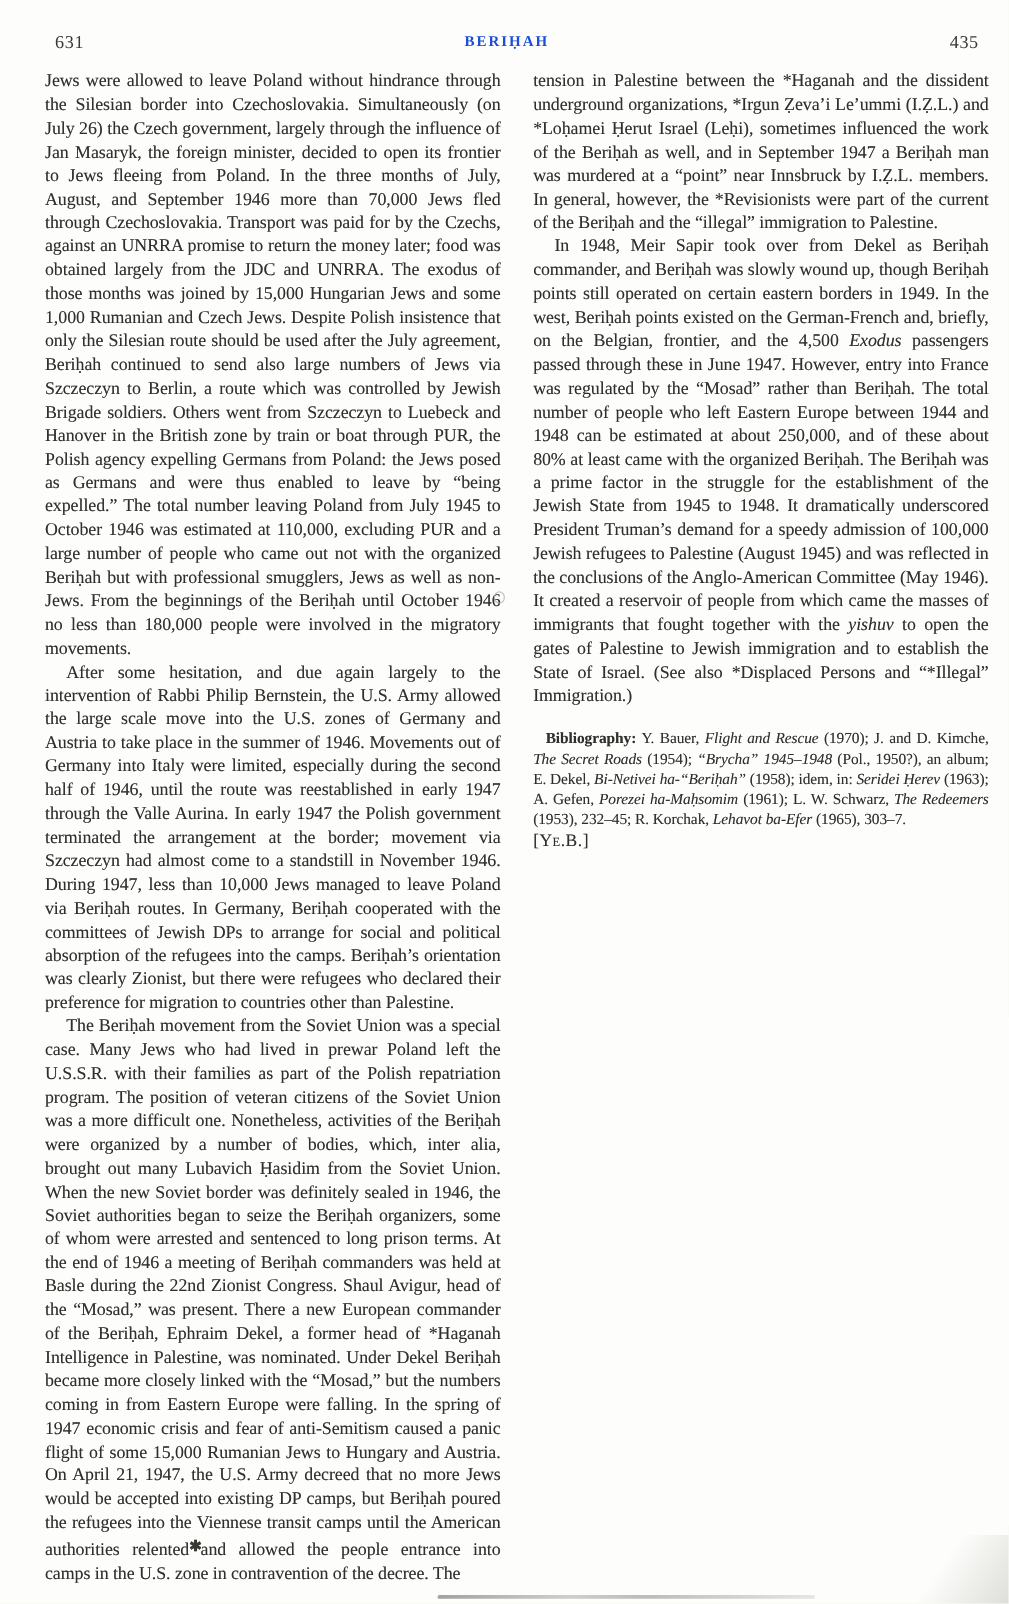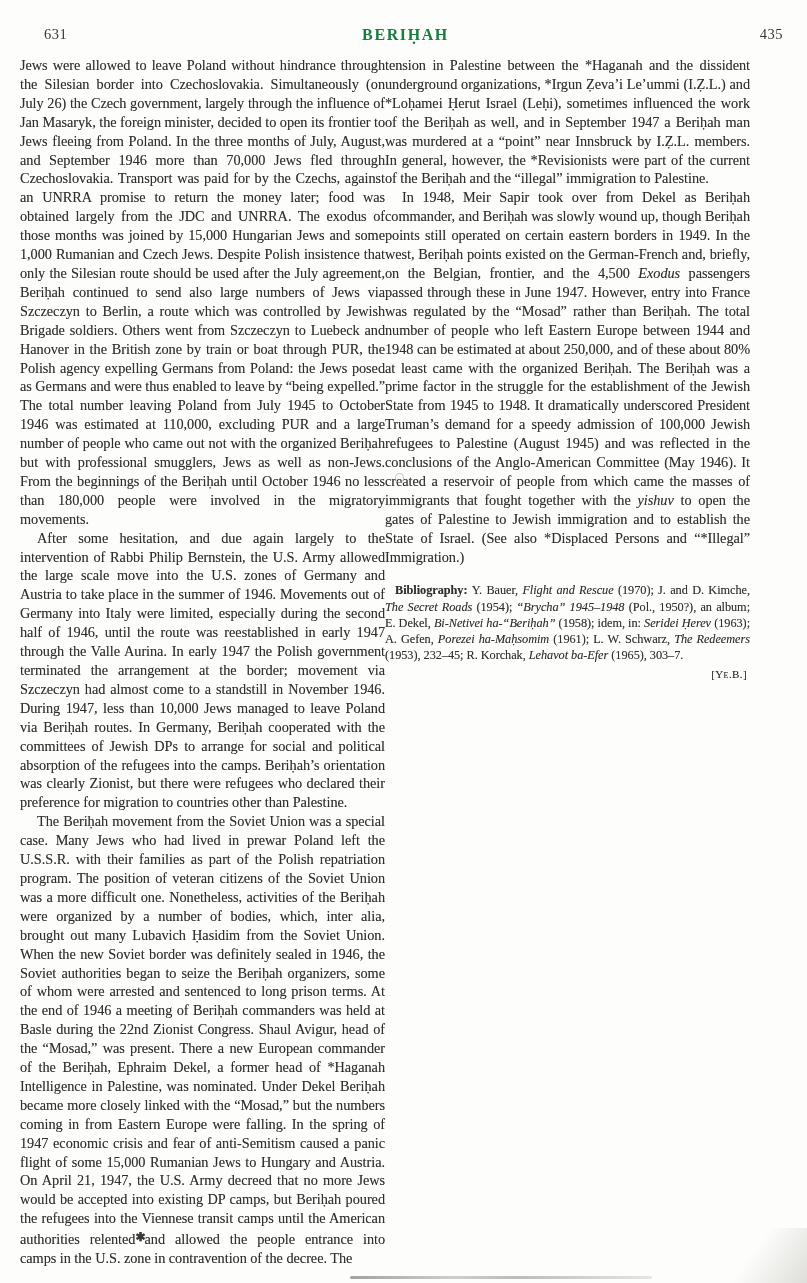--- a/index.html
+++ b/index.html
@@ -21,30 +21,31 @@
     display: flex;
     align-items: baseline;
     justify-content: space-between;
     font-size: 14.5px;
   }
   .pagenum { color: #3a3834; letter-spacing: 0.5px; margin-left: 16px; }
   .title {
     position: absolute;
     left: 0; right: 0;
     text-align: center;
-    font-size: 16px;
+    font-size: 12px;
     font-weight: 600;
     letter-spacing: 1.6px;
-    color: #15803d;
+    color: #1d4ed8;
   }
   .columns {
     position: absolute;
-    top: 56px; left: 20px;
+    top: 56px; left: 36px;
     width: 755px;
     display: flex;
+    gap: 26px;
   }
   .col {
     width: 365px;
     font-size: 14.3px;
     line-height: 18.9px;
     letter-spacing: -0.05px;
     text-align: justify;
     hyphens: auto;
     -webkit-hyphens: auto;
     color: #312f2b;
@@ -52,22 +53,22 @@
   }
   .para { margin: 0; }
   .para.indent { text-indent: 17px; }
   .para.biblio {
     font-size: 12.3px;
     line-height: 16.1px;
     margin-top: 16px;
     text-indent: 10px;
   }
   .para.sig {
-    text-align: right;
-    font-size: 11px;
+    text-align: left;
+    font-size: 14px;
     line-height: 16px;
     margin-top: 3px;
     padding-right: 3px;
   }
   .sig span { font-variant: small-caps; letter-spacing: 0.4px; }
   .it { font-style: italic; }
   .bd { font-weight: bold; }
   .blot {
     font-weight: bold;
     font-size: 12px;

